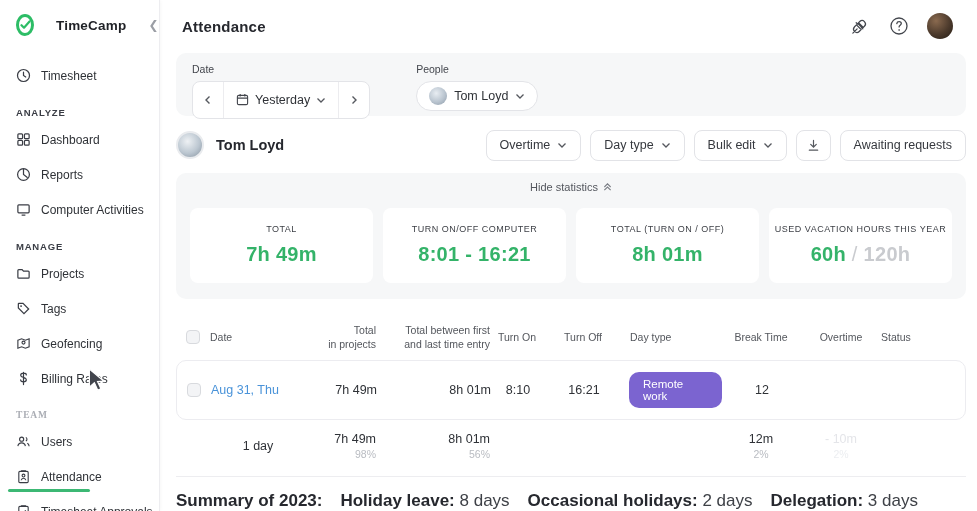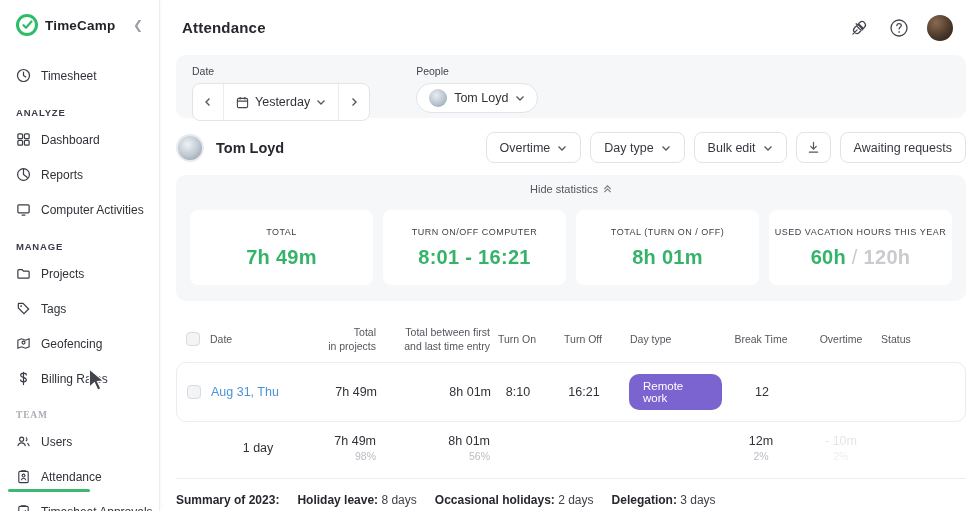--- a/index.html
+++ b/index.html
@@ -4,21 +4,21 @@
 <style>
   * { margin:0; padding:0; box-sizing:border-box; }
   html,body { width:977px; height:511px; overflow:hidden; background:#fff;
     font-family:"Liberation Sans", sans-serif; color:#2f3237; }
   .app { display:flex; width:977px; height:511px; }
 
   
   .sidebar { width:160px; min-width:160px; height:100%; background:#fff;
     border-right:1px solid #ededf0; box-shadow:1px 0 3px rgba(0,0,0,.03);
     padding:14px 0 0 16px; position:relative; }
-  .brand-row { display:flex; align-items:center; gap:7px; padding-right:10px; }
+  .brand-row { display:flex; align-items:center; gap:22px; padding-right:10px; }
   .brand-logo { width:22px; height:22px; border-radius:50%; border:3px solid #2dbd66;
     display:flex; align-items:center; justify-content:center; }
   .brand-name { font-size:13.5px; font-weight:bold; color:#1f2126; letter-spacing:.2px; flex:1; }
   .collapse { color:#9b9ea5; font-size:12px; cursor:pointer; padding-right:6px; }
   .nav { margin-top:30px; }
   .nav-item { display:flex; align-items:center; gap:10px; font-size:12px; color:#2f3237;
     margin-bottom:16px; position:relative; cursor:pointer; padding:2px 0; }
   .nav-item svg { flex:0 0 15px; }
   .nav-section { font-size:9.5px; font-weight:bold; letter-spacing:.8px; color:#3a3d45;
     margin:22px 0 12px 0; }
@@ -90,21 +90,21 @@
     font-size:12.5px; color:#2f3237; }
   .date-link { color:#4a93d9; cursor:pointer; }
   .badge { display:inline-block; background:#7b64d0; color:#fff; font-size:11.5px;
     padding:6px 14px; border-radius:10px; cursor:pointer; }
   .tsummary { padding:12px 0 14px 0; font-size:12.5px; color:#2f3237; }
   .pct { font-size:10.5px; color:#b9bcc2; margin-top:2px; }
   .faint { color:#e4e5e9; }
   .pct.faint { color:#eceef1; }
   .divider { height:1px; background:#ededf0; margin:2px 0 14px 0; }
 
-  .summary-2023 { font-size:12px; color:#3e4147; display:flex; gap:18px; }
+  .summary-2023 { font-size:17px; color:#3e4147; display:flex; gap:18px; }
   .summary-2023 b { color:#26282e; }
   .pair { white-space:nowrap; }
 </style>
 </head>
 <body>
 
 <div class="app">
 
   <aside class="sidebar">
     <div class="brand-row">

